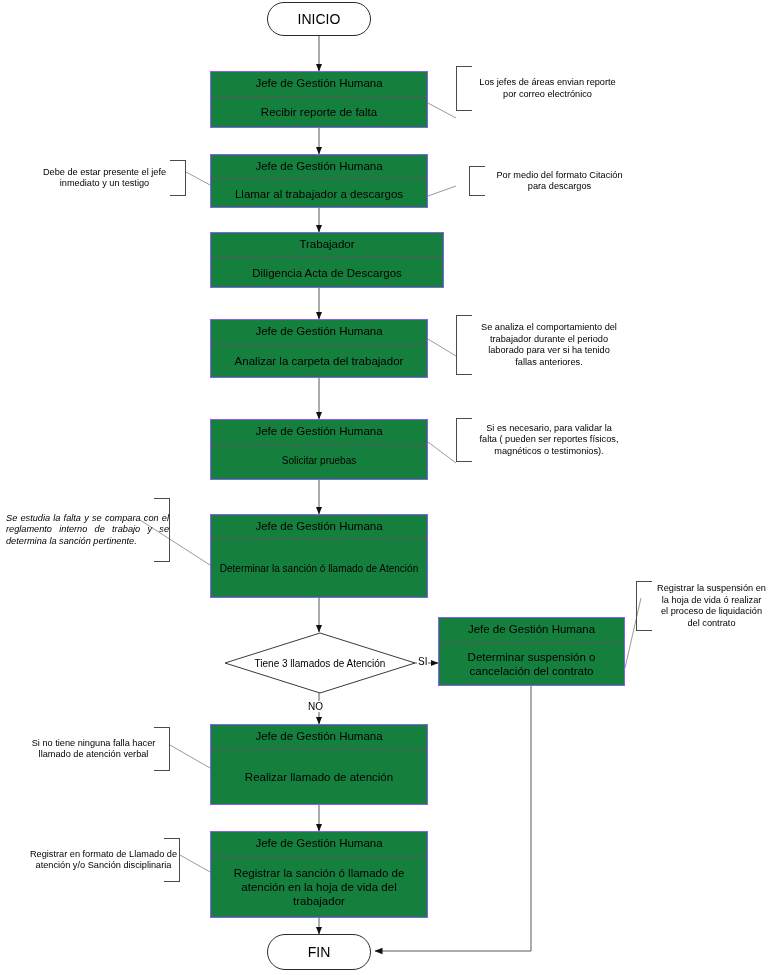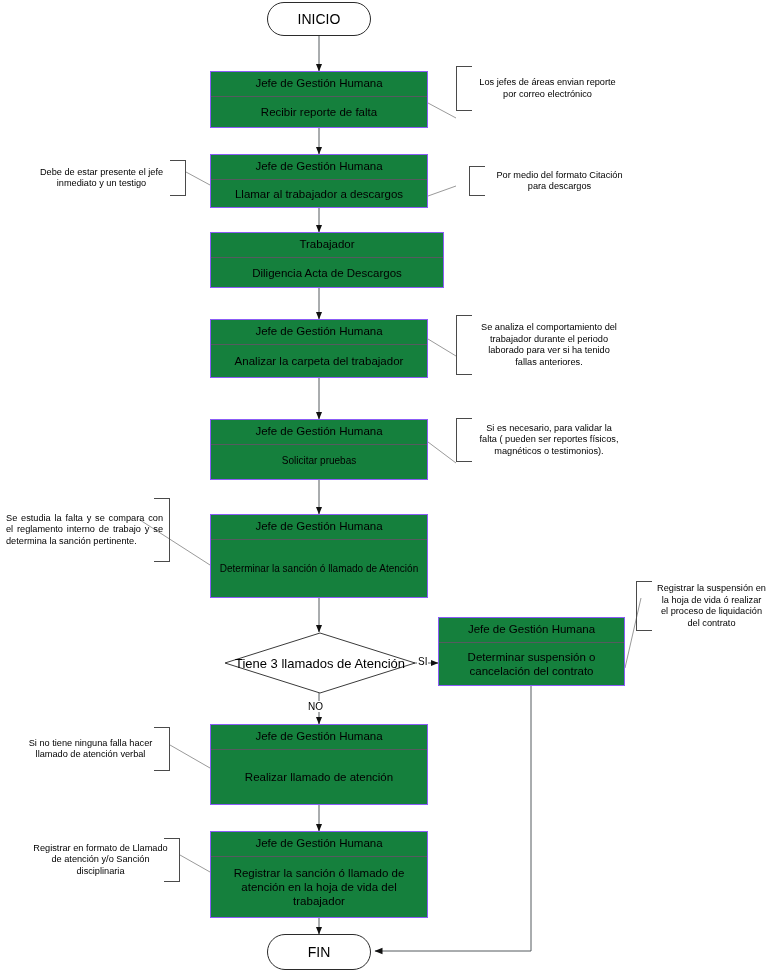--- a/index.html
+++ b/index.html
@@ -75,57 +75,56 @@
   .decision .dtext {
     position: absolute;
     left: 0;
     top: 0;
     width: 100%;
     height: 100%;
     display: flex;
     align-items: center;
     justify-content: center;
     text-align: right;
-    font-size: 13px;
+    font-size: 10px;
     line-height: 13px;
     color: #000;
   }
   
   .note {
     position: absolute;
     font-size: 9.2px;
     line-height: 11.5px;
     color: #000;
     box-sizing: border-box;
     display: flex;
     align-items: center;
   }
   .note .txt { width: 100%; }
   .note.center .txt { text-align: center; }
-  .note.just .txt { text-align: justify; }
+  .note.just .txt { text-align: justify; font-style: italic; }
   
   .note.bracket-left {
     border-left: 1px solid #4a4a4a;
     padding-left: 20px;
   }
   .note.bracket-left::before,
   .note.bracket-left::after {
     content: "";
     position: absolute;
     left: -1px;
     width: 16px;
     height: 1px;
     background: #4a4a4a;
   }
   .note.bracket-left::before { top: 0; }
   .note.bracket-left::after  { bottom: 0; }
   
   .note.bracket-right {
     border-right: 1px solid #4a4a4a;
-    padding-right: 6px;
   }
   .note.bracket-right::before,
   .note.bracket-right::after {
     content: "";
     position: absolute;
     right: -1px;
     width: 16px;
     height: 1px;
     background: #4a4a4a;
   }

